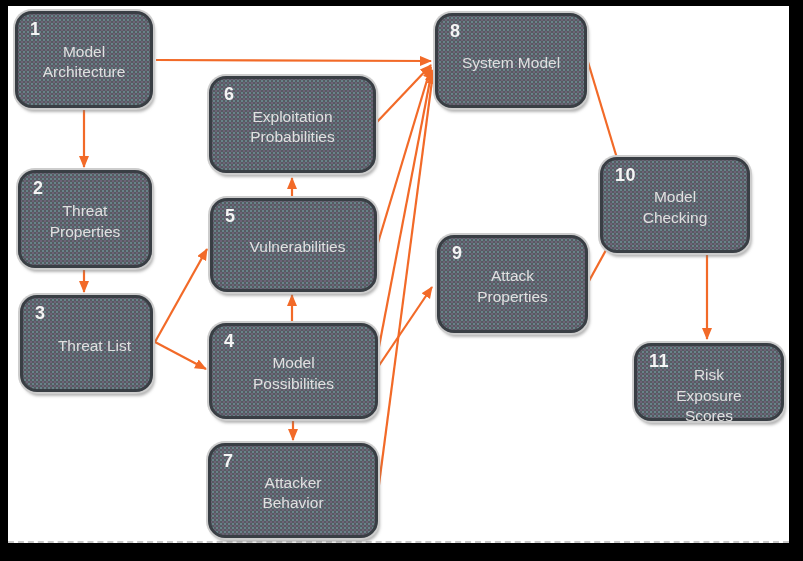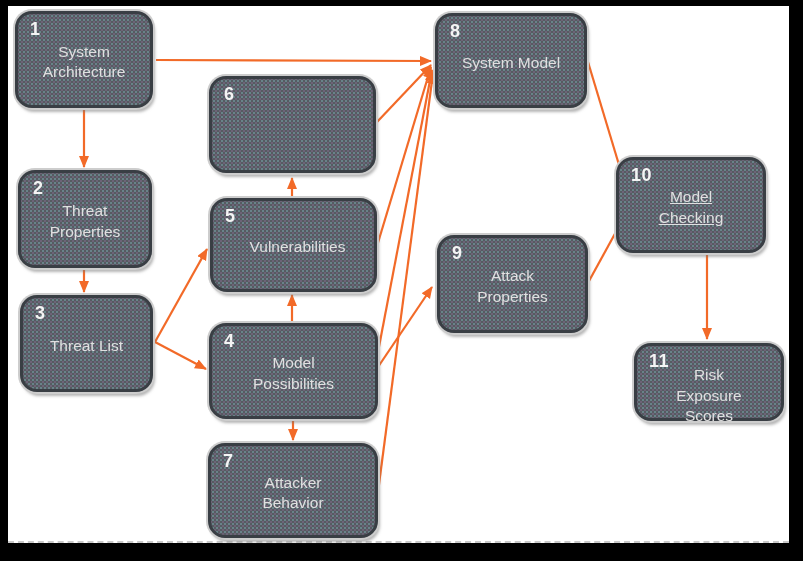--- a/index.html
+++ b/index.html
@@ -36,28 +36,28 @@
     position:absolute;top:5px;left:12px;
     font-weight:bold;font-size:18px;color:#f4f4f4;letter-spacing:0.5px;
   }
   .node .label{
     font-size:15.5px;line-height:1.32;padding-top:5px;
     color:#e0e0e0;
   }
   
   .n1 {left:15px; top:11px; width:138px;height:97px;}  .n1 .label{max-width:92px;}
   .n2 {left:18px; top:170px;width:134px;height:98px;}  .n2 .label{max-width:80px;}
-  .n3 {left:20px; top:295px;width:133px;height:97px;}  .n3 .label{max-width:120px;}
+  .n3 {left:20px; top:295px;width:133px;height:97px;}  .n3 .label{max-width:120px;padding-left:16px;}
   .n4 {left:209px;top:323px;width:169px;height:96px;}  .n4 .label{max-width:100px;}
   .n5 {left:210px;top:198px;width:167px;height:94px;}  .n5 .label{max-width:140px;padding-left:8px;}
   .n6 {left:209px;top:76px; width:167px;height:97px;}  .n6 .label{max-width:100px;}
   .n7 {left:208px;top:443px;width:170px;height:95px;}  .n7 .label{max-width:82px;}
   .n8 {left:435px;top:13px; width:152px;height:95px;}  .n8 .label{max-width:132px;}
   .n9 {left:437px;top:235px;width:151px;height:98px;}  .n9 .label{max-width:86px;}
-  .n10{left:616px;top:157px;width:150px;height:96px;text-decoration:underline;}  .n10 .label{max-width:80px;}
+  .n10{left:600px;top:157px;width:150px;height:96px;}  .n10 .label{max-width:80px;}
   .n11{left:634px;top:343px;width:150px;height:78px;}  .n11 .label{max-width:76px;margin-top:23px;}
 </style>
 </head>
 <body>
 
 <div class="canvas"></div>
 
 <svg class="edges" viewBox="0 0 803 561">
   <defs>
     <marker id="ah" markerUnits="userSpaceOnUse" markerWidth="13" markerHeight="11" refX="11" refY="5" orient="auto">
@@ -77,40 +77,41 @@
   <line class="edge" x1="378" y1="352" x2="432" y2="70" marker-end="url(#ah)" stroke="#f26a28" stroke-width="2.2"></line>
   <line class="edge" x1="378" y1="492" x2="433" y2="73" marker-end="url(#ah)" stroke="#f26a28" stroke-width="2.2"></line>
   <line class="edge" x1="378" y1="367" x2="432" y2="287" marker-end="url(#ah)" stroke="#f26a28" stroke-width="2.2"></line>
   <line class="edge" x1="588" y1="62" x2="629" y2="198" marker-end="url(#ah)" stroke="#f26a28" stroke-width="2.2"></line>
   <line class="edge" x1="589" y1="281" x2="628" y2="210" marker-end="url(#ah)" stroke="#f26a28" stroke-width="2.2"></line>
   <line class="edge" x1="707" y1="255" x2="707" y2="339" marker-end="url(#ah)" stroke="#f26a28" stroke-width="2.2"></line>
 </svg>
 
 <div class="node n1">
   <span class="num">1</span>
-  <span class="label">System Architecture</span>
+  <span class="label">Model Architecture</span>
 </div>
 <div class="node n2">
   <span class="num">2</span>
   <span class="label">Threat Properties</span>
 </div>
 <div class="node n3">
   <span class="num">3</span>
   <span class="label">Threat List</span>
 </div>
 <div class="node n4">
   <span class="num">4</span>
   <span class="label">Model Possibilities</span>
 </div>
 <div class="node n5">
   <span class="num">5</span>
   <span class="label">Vulnerabilities</span>
 </div>
 <div class="node n6">
   <span class="num">6</span>
+  <span class="label">Exploitation Probabilities</span>
 </div>
 <div class="node n7">
   <span class="num">7</span>
   <span class="label">Attacker Behavior</span>
 </div>
 <div class="node n8">
   <span class="num">8</span>
   <span class="label">System Model</span>
 </div>
 <div class="node n9">

